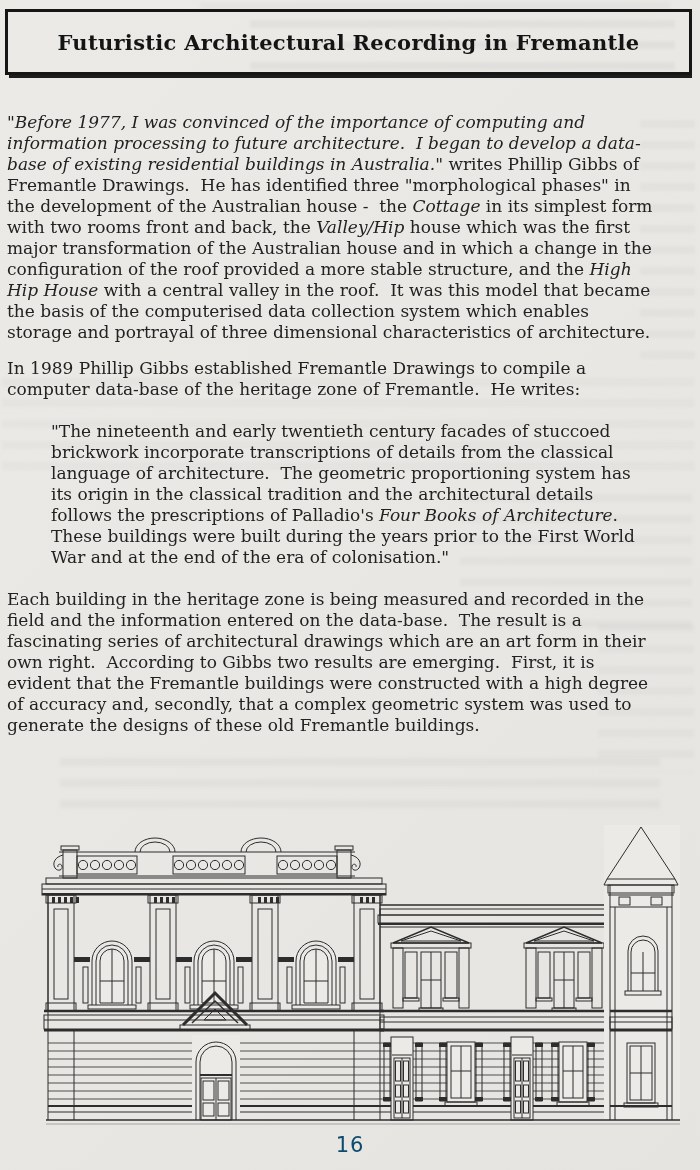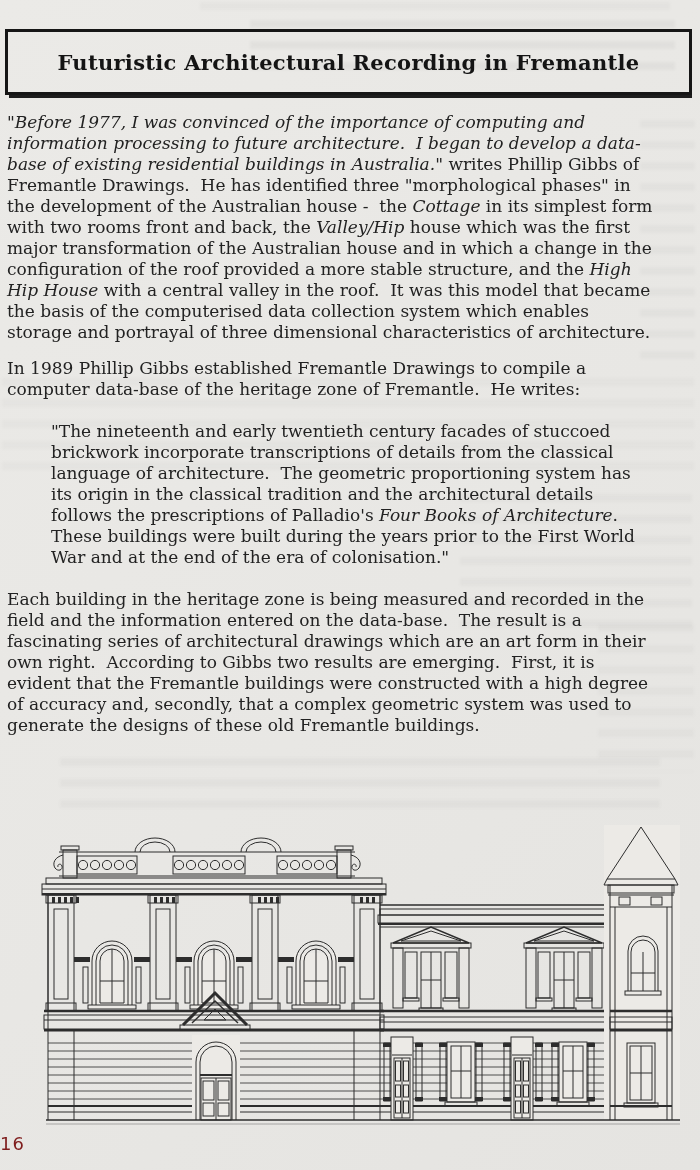--- a/index.html
+++ b/index.html
@@ -3,41 +3,41 @@
 <meta charset="utf-8">
 <style>
   html,body{margin:0;padding:0;}
   body{
     width:700px;height:1170px;position:relative;overflow:hidden;
     background:linear-gradient(135deg,#ebeae7 0%,#e8e7e4 55%,#e5e4e1 100%);
     font-family:"DejaVu Serif","Liberation Serif",serif;
     color:#1d1d1d;
   }
   .title-box{
-    position:absolute;left:5px;top:29px;width:681px;height:60px;
+    position:absolute;left:5px;top:9px;width:681px;height:60px;
     border:3px solid #161616;
     box-shadow:2px 5px 0 -2px #1d1d1d;
     display:flex;align-items:center;justify-content:center;
   }
   .title-box .title{
     font-weight:bold;font-size:21px;letter-spacing:0.3px;color:#141414;
   }
   .body-text{
     position:absolute;left:7px;top:112px;width:652px;
     font-size:17px;line-height:21px;white-space:pre-wrap;
     text-align:left;color:#222;
   }
   .body-text p{margin:0 0 15px 0;}
   .quote{margin:21px 0 21px 0;padding-left:44px;padding-right:2px;}
   .it{font-style:italic;}
   .figure-wrap{position:absolute;left:34px;top:815px;width:648px;height:315px;}
   .page-number{
-    position:absolute;left:0;right:0;top:1133px;text-align:left;
+    position:absolute;left:0;right:0;top:1133px;text-align:center;
     font-family:"DejaVu Sans","Liberation Sans",sans-serif;
-    font-size:18px;letter-spacing:1px;color:#7f1d1d;
+    font-size:21px;letter-spacing:1px;color:#0c4a6e;
   }
   
   .bleed{
     position:absolute;pointer-events:none;
     background:repeating-linear-gradient(180deg,rgba(105,105,105,0.15) 0 8px,transparent 8px 21px);
     filter:blur(1.6px);
   }
 </style>
 </head>
 <body>

